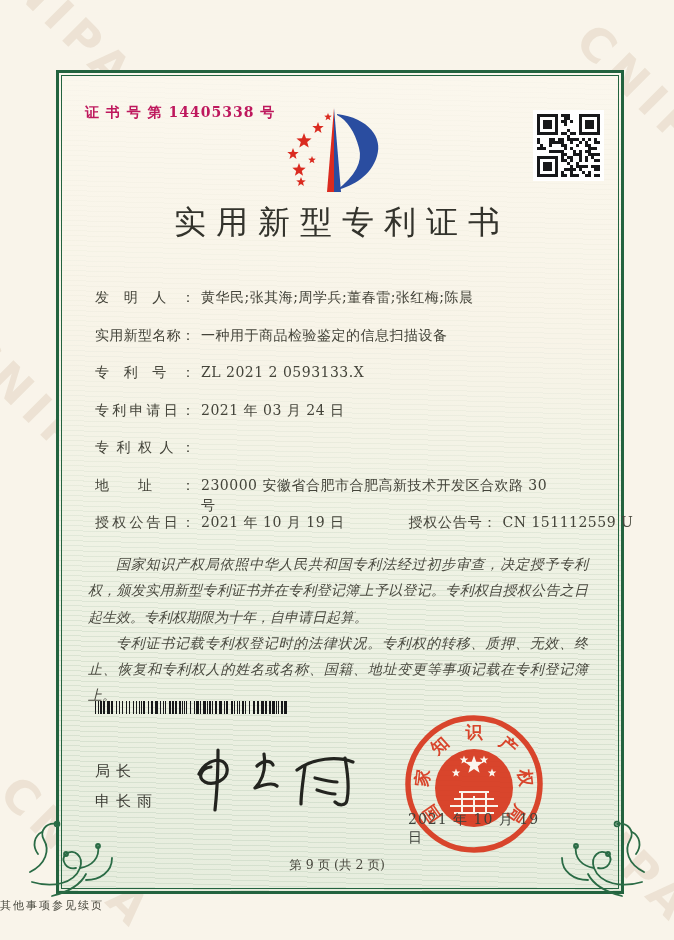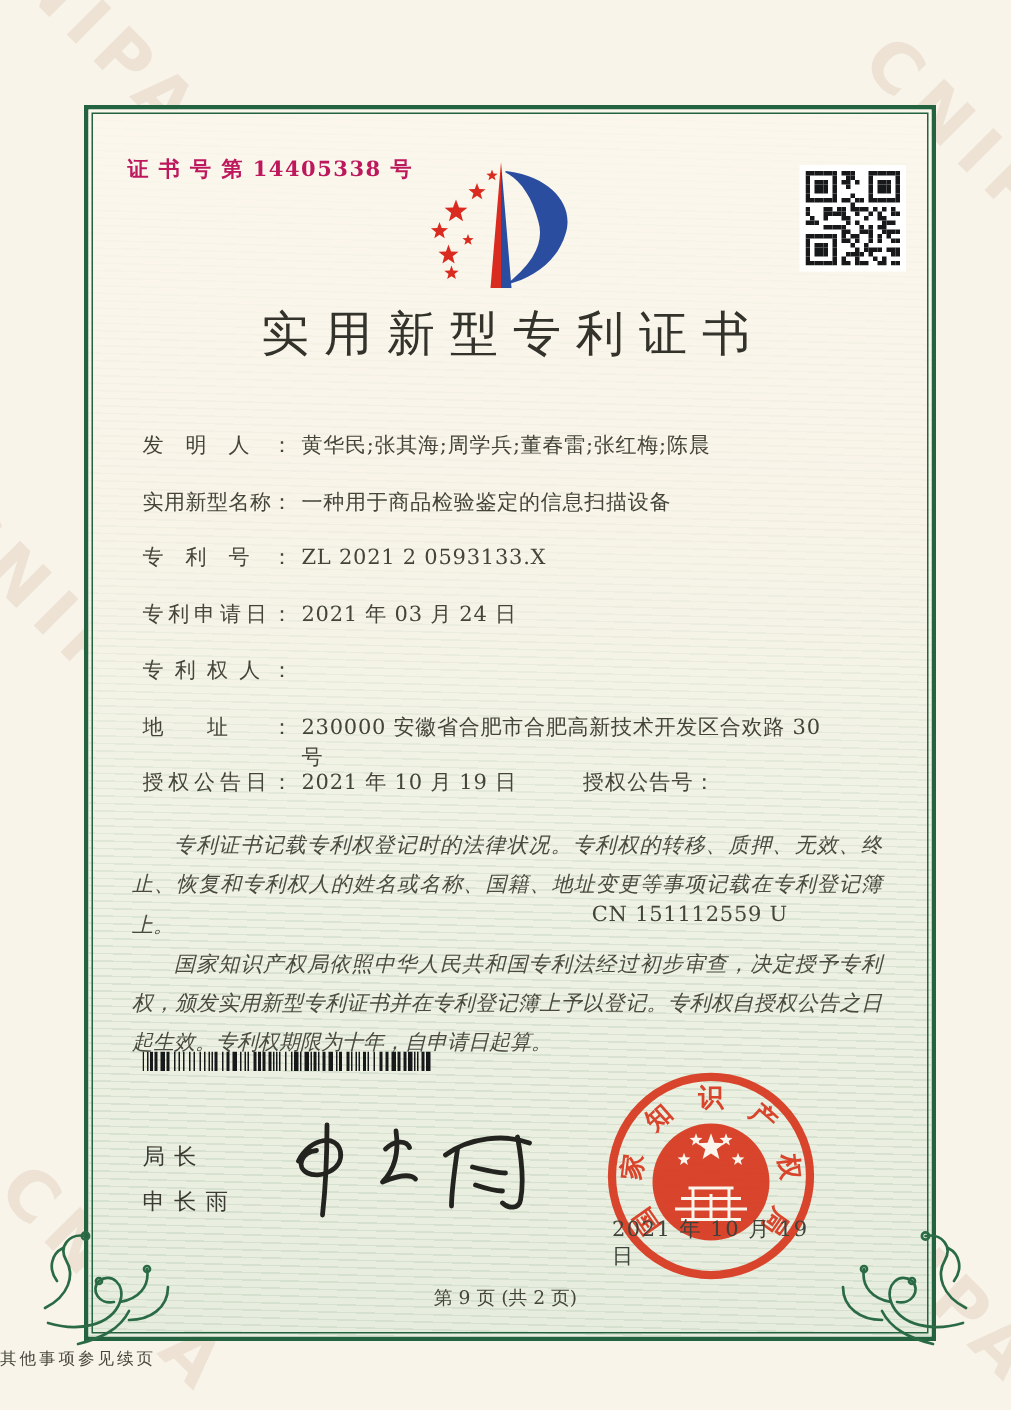--- a/index.html
+++ b/index.html
@@ -33,21 +33,21 @@
            z-index:3;display:flex;align-items:center;justify-content:center;}
   
   .title{position:absolute;left:0;top:201px;width:100%;text-align:center;z-index:3;
          font-size:32px;font-weight:normal;letter-spacing:10px;color:#33332c;text-indent:10px;}
   
   .fields{position:absolute;left:95px;top:287px;width:470px;z-index:3;font-size:14px;color:#44443a;}
   .f-row{display:flex;height:37.5px;align-items:flex-start;line-height:20px;}
   .f-label{width:100px;text-align:justify;text-align-last:justify;flex:0 0 100px;}
   .f-value{padding-left:6px;letter-spacing:0.5px;}
   .f-pair{display:flex;flex:0 0 auto;justify-content:space-between;}
-  .f-pair2{margin-left:44px;flex-direction:column;}
+  .f-pair2{margin-left:64px;}
   .f-pair2 .f-label{flex-basis:88px;width:88px;}
   
   .paras{position:absolute;left:88px;top:551px;width:500px;z-index:3;font-size:14px;
          line-height:26.3px;text-align:justify;color:#4a4a40;font-style:italic;}
   .paras p{margin:0;text-indent:2em;}
   
   .barcode{position:absolute;left:95px;top:701px;z-index:3;}
   
   .sig-title{position:absolute;left:95px;top:762px;z-index:3;font-size:15px;letter-spacing:6px;color:#3a3a32;}
   .sig-name{position:absolute;left:95px;top:792px;z-index:3;font-size:15px;letter-spacing:6px;color:#3a3a32;}
@@ -357,22 +357,22 @@
         <span class="f-value">2021 年 10 月 19 日</span>
       </span>
       <span class="f-pair f-pair2">
         <span class="f-label">授权公告号：</span>
         <span class="f-value">CN 151112559 U</span>
       </span>
     </div>
   </div>
 
   <div class="paras">
+    <p>国家知识产权局依照中华人民共和国专利法经过初步审查，决定授予专利权，颁发实用新型专利证书并在专利登记簿上予以登记。专利权自授权公告之日起生效。专利权期限为十年，自申请日起算。</p>
     <p>专利证书记载专利权登记时的法律状况。专利权的转移、质押、无效、终止、恢复和专利权人的姓名或名称、国籍、地址变更等事项记载在专利登记簿上。</p>
-    <p>国家知识产权局依照中华人民共和国专利法经过初步审查，决定授予专利权，颁发实用新型专利证书并在专利登记簿上予以登记。专利权自授权公告之日起生效。专利权期限为十年，自申请日起算。</p>
   </div>
 
   <svg class="barcode" id="barcode" width="195" height="13" viewBox="0 0 195 13">
       <rect x="0" y="0" width="1" height="13" fill="#17181a"></rect>
       <rect x="3" y="0" width="1" height="13" fill="#17181a"></rect>
       <rect x="5" y="0" width="2" height="13" fill="#17181a"></rect>
       <rect x="8" y="0" width="2" height="13" fill="#17181a"></rect>
       <rect x="12" y="0" width="3" height="13" fill="#17181a"></rect>
       <rect x="16" y="0" width="2" height="13" fill="#17181a"></rect>
       <rect x="21" y="0" width="1" height="13" fill="#17181a"></rect>

